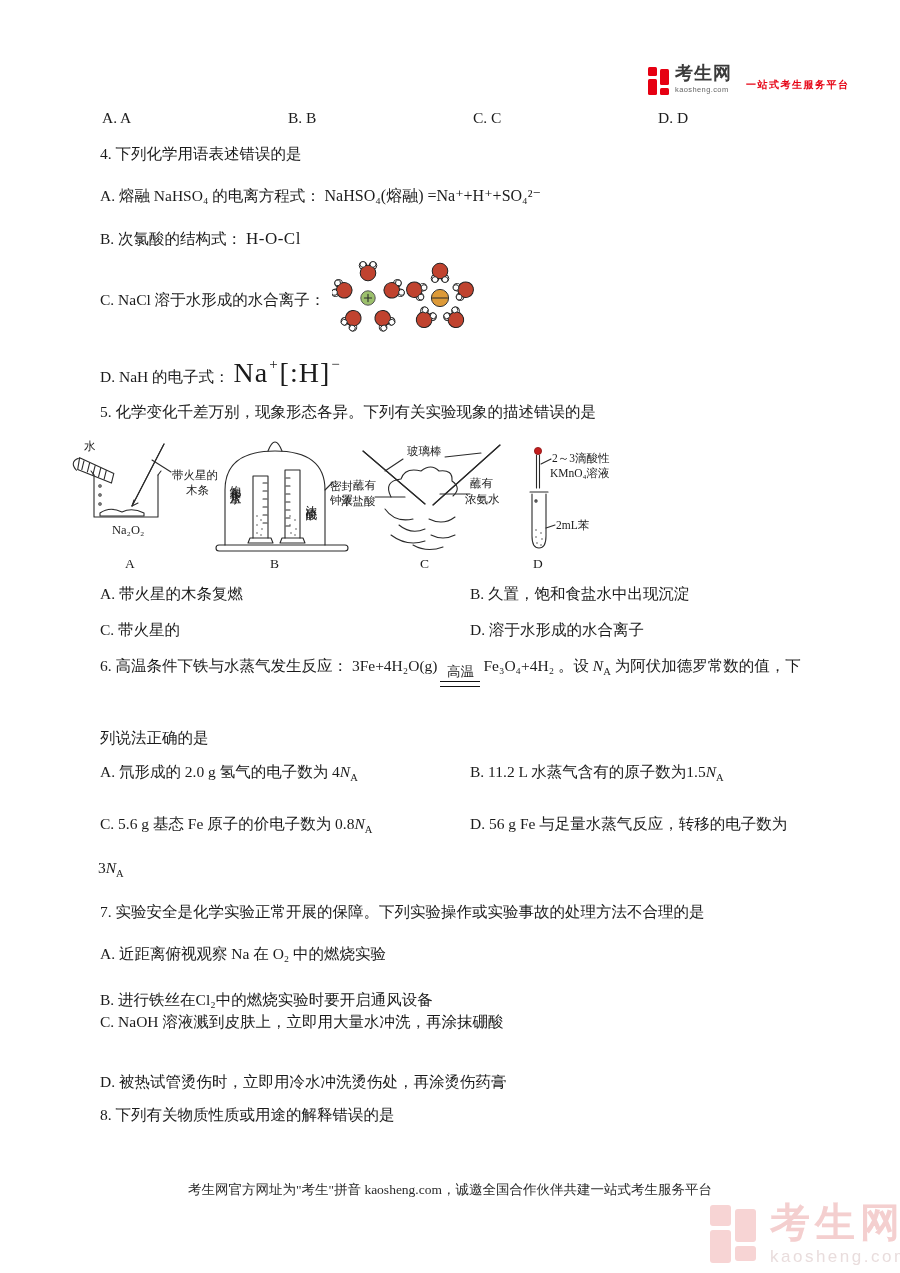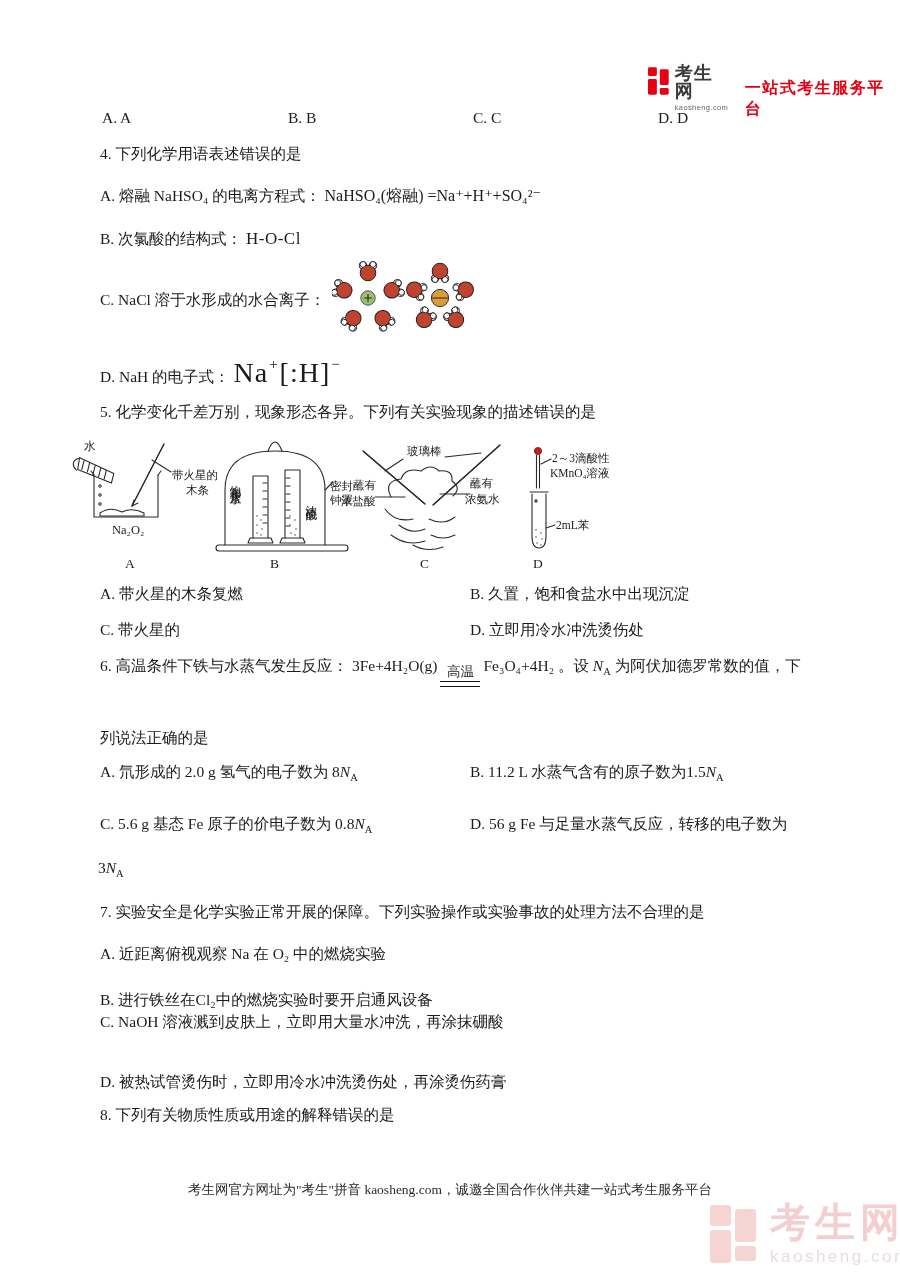--- a/index.html
+++ b/index.html
@@ -10,21 +10,21 @@
     color:#1b1b1b;
   }
   .ln { position:absolute; font-size:15.5px; white-space:nowrap; line-height:1.25;margin-left:20px; }
   .col2 { left:450px; }
   
   .hlogo { position:absolute; left:648px; top:64px; display:flex; align-items:flex-start; }
   .hlogo-icon { margin-top:2px; }
   .hlogo-text { margin-left:5px; }
   .hlogo-brand { font-family:"Liberation Sans",sans-serif; font-weight:bold; font-size:18px; color:#3a3a3a; letter-spacing:1px; line-height:1; }
   .hlogo-domain { font-family:"Liberation Sans",sans-serif; font-size:7.5px; color:#666; margin-top:3px; letter-spacing:0.4px; }
-  .hlogo-tagline { font-family:"Liberation Sans",sans-serif; font-weight:bold; font-size:16px; color:#e60012; margin:14px 0 0 14px; letter-spacing:1.5px; }
+  .hlogo-tagline { font-family:"Liberation Sans",sans-serif; font-weight:bold; font-size:10px; color:#e60012; margin:14px 0 0 14px; letter-spacing:1.5px; }
   
   .bigf { font-size:28px; letter-spacing:1px; }
   .bigf sup { font-size:15px; vertical-align:13px; margin:0 1px; }
   .na i { font-family:"Liberation Serif",serif; font-style:italic; }
   .na sub { font-size:10.5px; vertical-align:-4px; }
   .rxn { display:inline-block; text-align:center; vertical-align:-5px; margin:0 3px; }
   .rxn .cond { display:block; font-size:13.5px; line-height:1.15; }
   .rxn .bars { display:block; width:40px; height:6px; border-top:1.6px solid #111; border-bottom:1.6px solid #111; margin:1px auto 0; }
   
   svg.sketch { position:absolute; }
@@ -237,29 +237,29 @@
 </svg>
 
 <div class="figletter" style="left:125px;top:556px">A</div>
 <div class="figletter" style="left:270px;top:556px">B</div>
 <div class="figletter" style="left:420px;top:556px">C</div>
 <div class="figletter" style="left:533px;top:556px">D</div>
 
 <div class="ln" style="left:80px;top:584px">A. 带火星的木条复燃</div>
 <div class="ln col2" style="top:584px">B. 久置，饱和食盐水中出现沉淀</div>
 <div class="ln" style="left:80px;top:620px">C. 带火星的</div>
-<div class="ln col2" style="top:620px">D. 立即用冷水冲洗烫伤处</div>
+<div class="ln col2" style="top:620px">D. 溶于水形成的水合离子</div>
 
 <div class="ln" style="left:80px;top:656px">
   <span>6. 高温条件下铁与水蒸气发生反应： 3Fe+4H₂O(g)</span><span class="rxn"><span class="cond">高温</span><span class="bars"></span></span><span>Fe₃O₄+4H₂ 。设 </span><span class="na"><i>N</i><sub>A</sub></span><span> 为阿伏加德罗常数的值，下</span>
 </div>
 <div class="ln" style="left:80px;top:728px">列说法正确的是</div>
 
 <div class="ln" style="left:80px;top:762px">
-  <span>A. 氘形成的 2.0 g 氢气的电子数为 8</span><span class="na"><i>N</i><sub>A</sub></span>
+  <span>A. 氘形成的 2.0 g 氢气的电子数为 4</span><span class="na"><i>N</i><sub>A</sub></span>
 </div>
 <div class="ln col2" style="top:762px">
   <span>B. 11.2 L 水蒸气含有的原子数为1.5</span><span class="na"><i>N</i><sub>A</sub></span>
 </div>
 <div class="ln" style="left:80px;top:814px">
   <span>C. 5.6 g 基态 Fe 原子的价电子数为 0.8</span><span class="na"><i>N</i><sub>A</sub></span>
 </div>
 <div class="ln col2" style="top:814px">D. 56 g Fe 与足量水蒸气反应，转移的电子数为</div>
 <div class="ln" style="left:78px;top:858px">
   <span>3</span><span class="na"><i>N</i><sub>A</sub></span>

